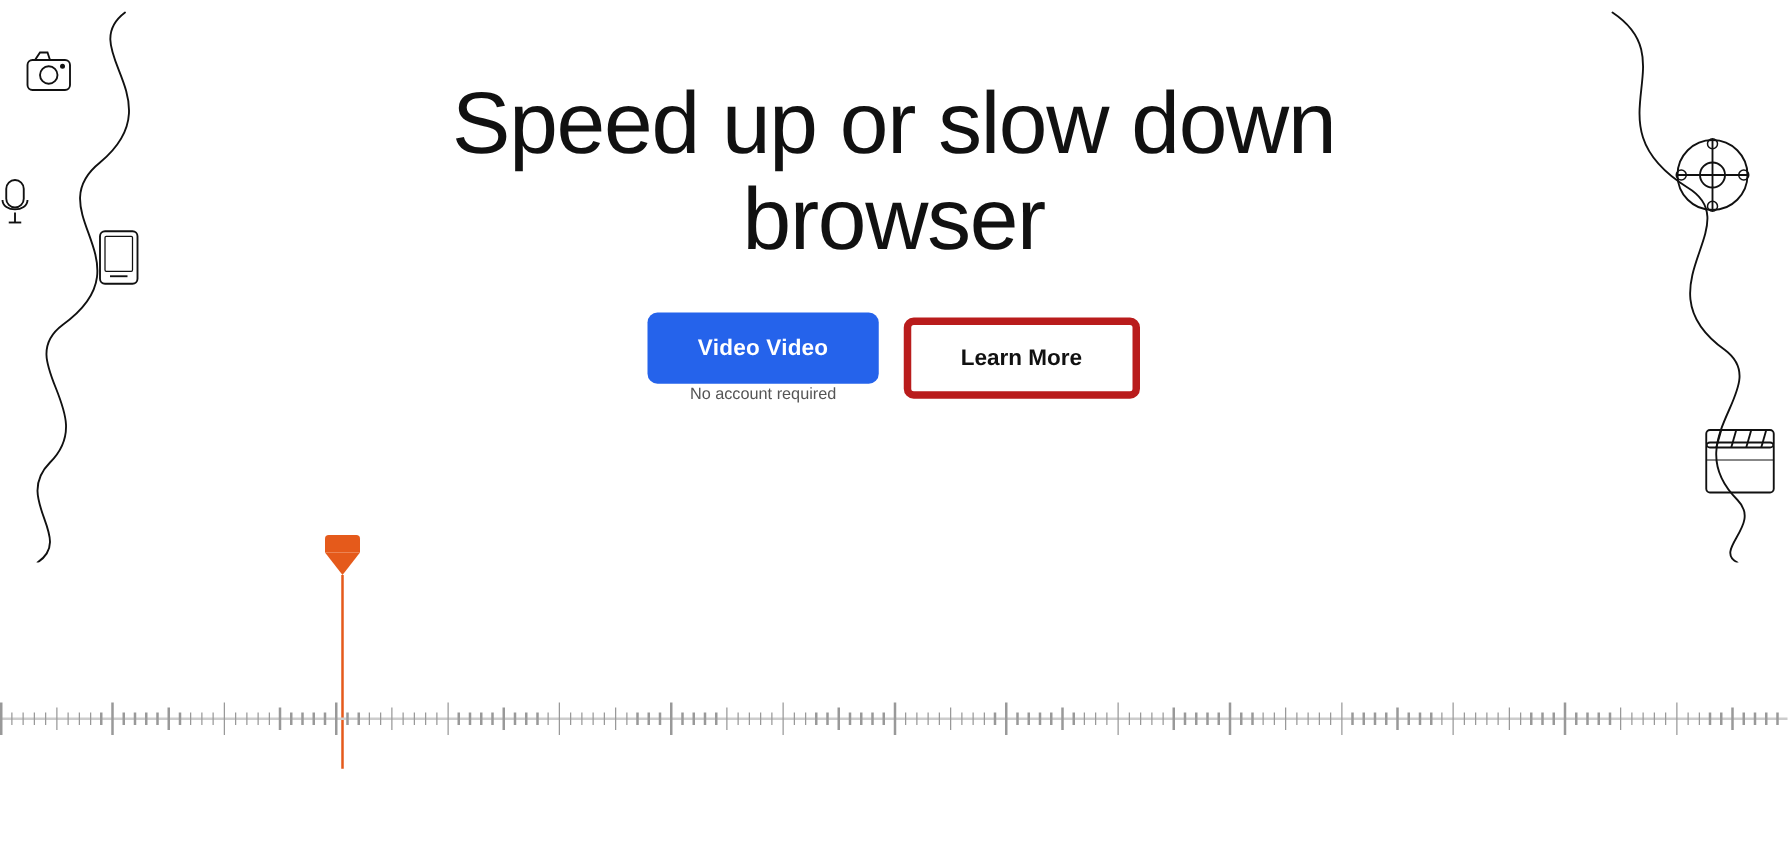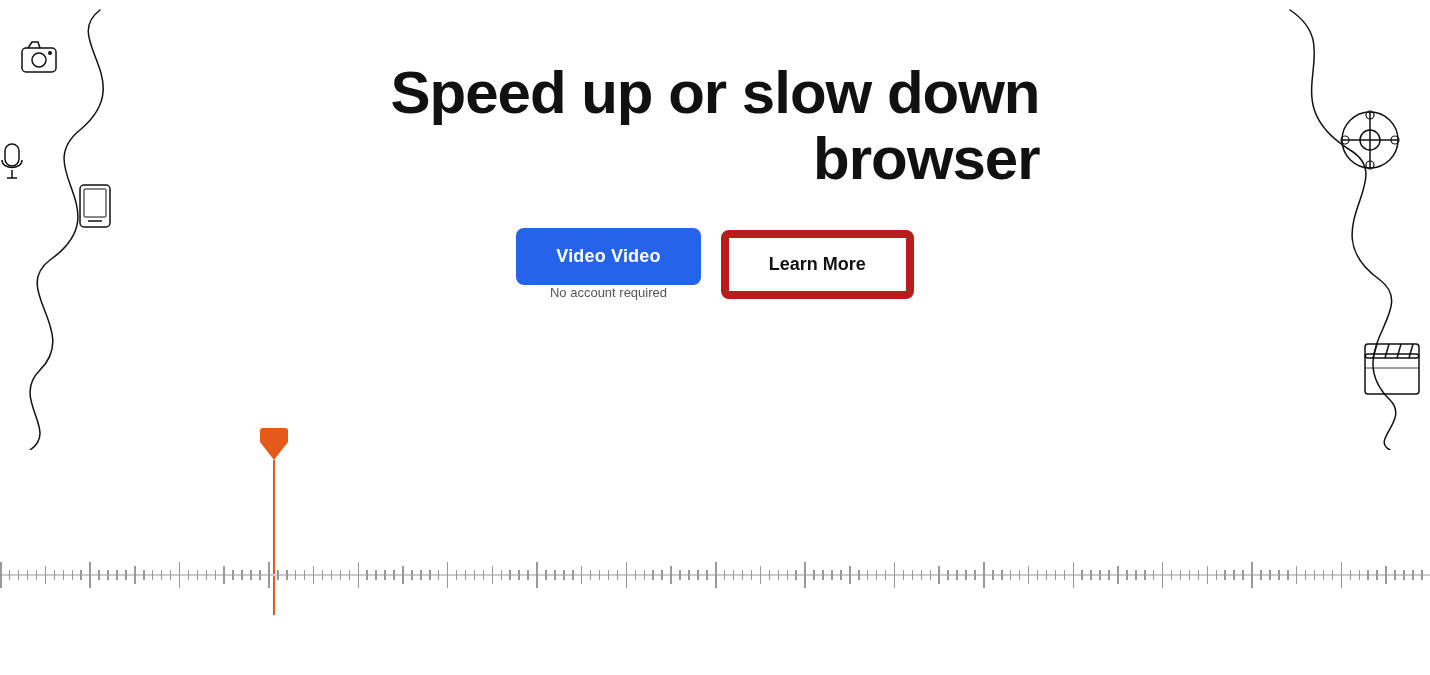--- a/index.html
+++ b/index.html
@@ -26,23 +26,23 @@
     .hero {
       display: flex;
       flex-direction: column;
       align-items: center;
       padding-top: 60px;
       position: relative;
       z-index: 2;
     }
 
     .hero-title {
-      font-size: 60px;
-      font-weight: 700;
-      text-align: right;
+      font-size: 70px;
+      font-weight: 400;
+      text-align: center;
       line-height: 1.1;
       color: #111111;
       max-width: 760px;
       letter-spacing: -1px;
     }
 
     .hero-subtitle {
       margin-top: 28px;
       font-size: 18px;
       color: #333333;
@@ -66,21 +66,21 @@
       padding: 18px 40px;
       font-size: 18px;
       font-weight: 600;
       cursor: pointer;
       letter-spacing: 0.01em;
     }
 
     .btn-learn {
       background: #ffffff;
       color: #111111;
-      border: 8px solid #b91c1c;
+      border: 6px solid #b91c1c;
       border-radius: 8px;
       padding: 16px 40px;
       font-size: 18px;
       font-weight: 600;
       cursor: pointer;
     }
 
     .no-account {
       font-size: 13px;
       color: #555555;

